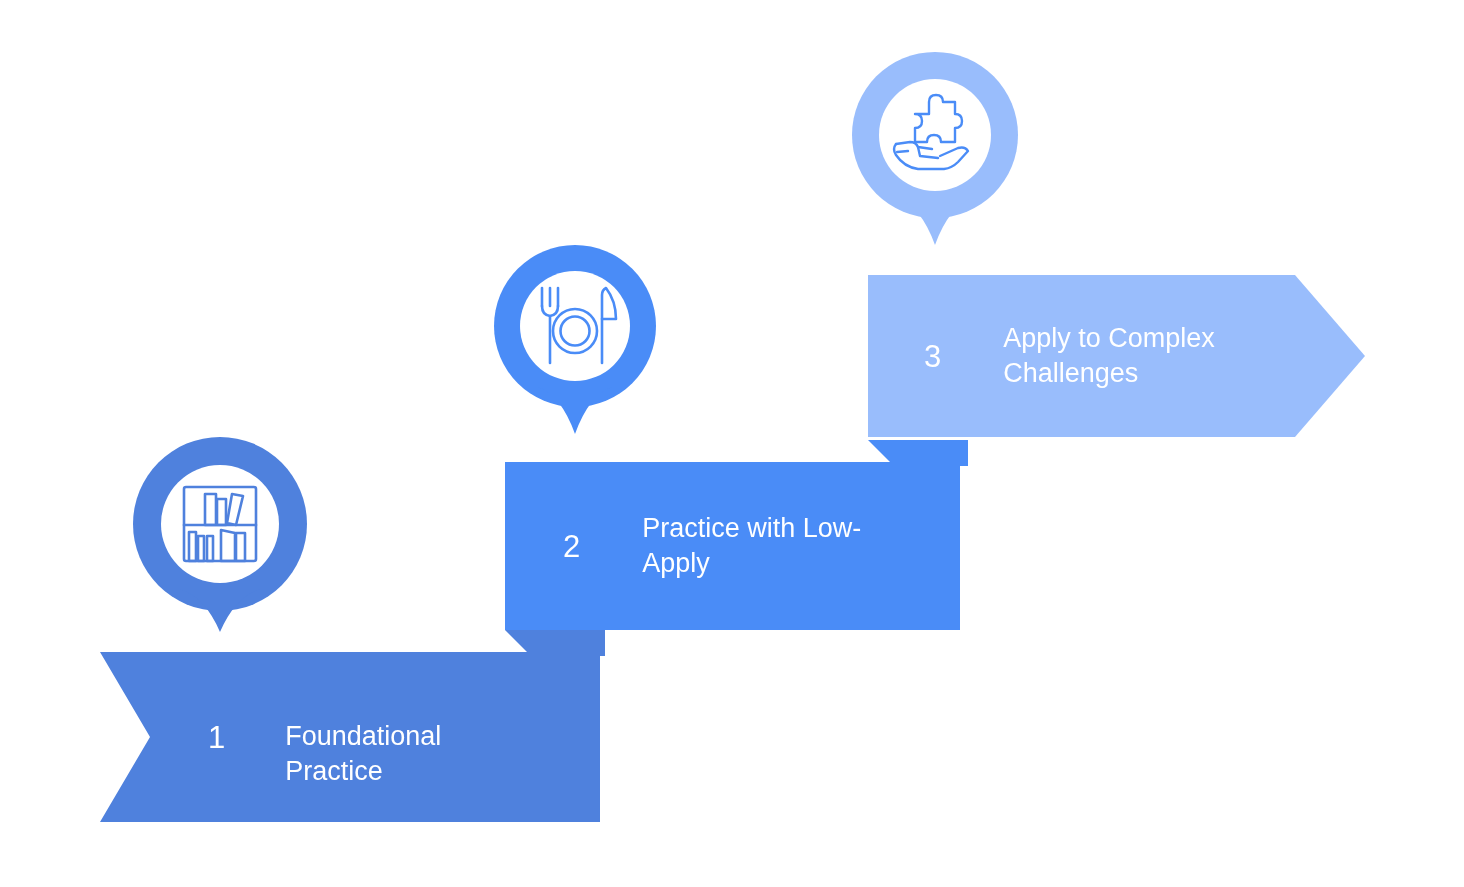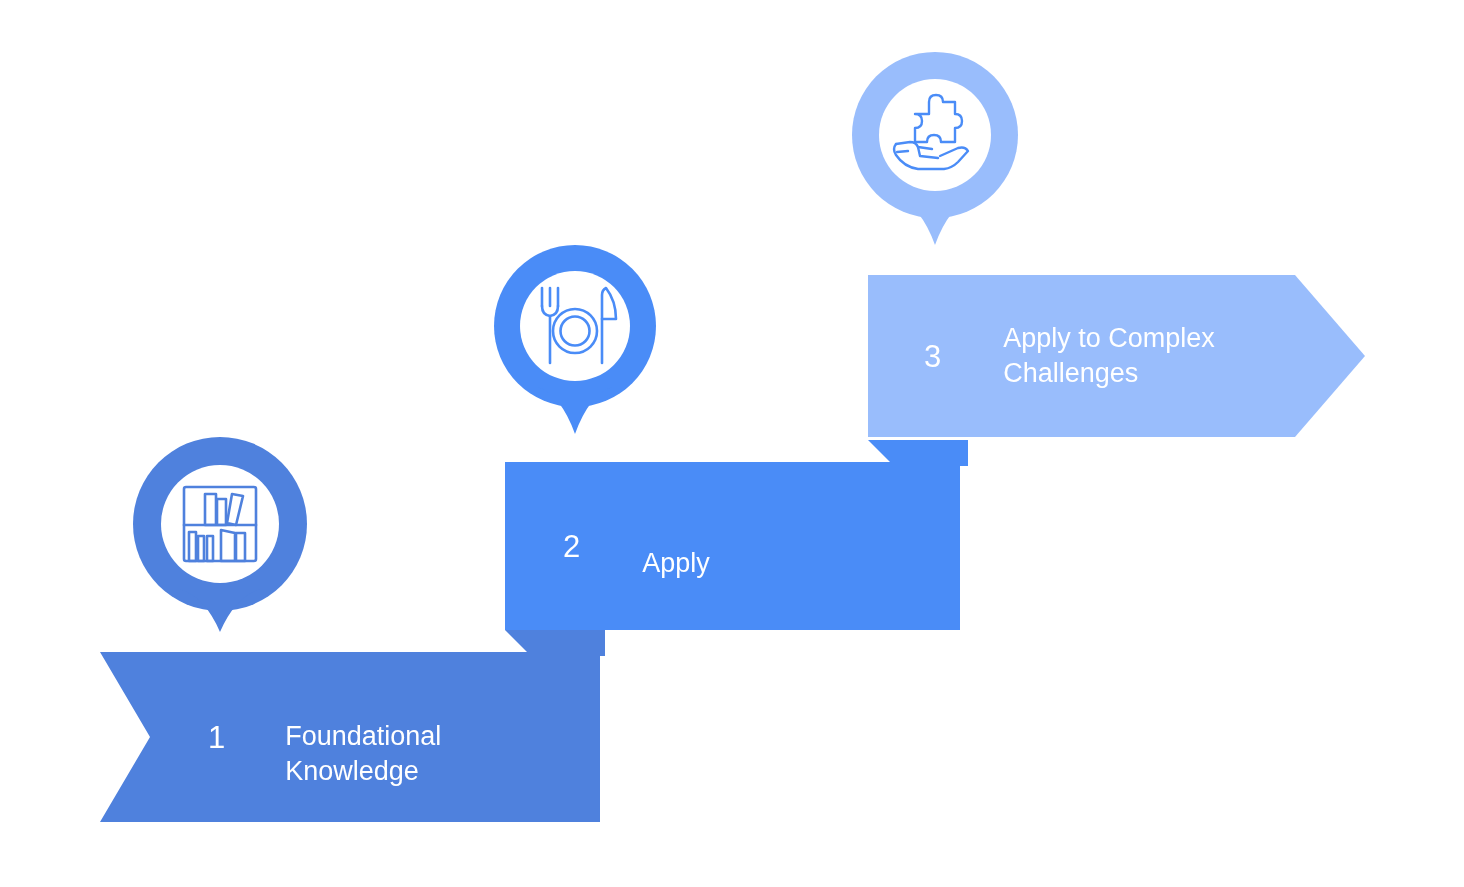--- a/index.html
+++ b/index.html
@@ -75,21 +75,21 @@
     </div>
 
     <div class="banner" style="left:100px; top:652px; width:500px; height:170px;">
       <svg class="banner-svg" width="500" height="170" viewBox="0 0 500 170" aria-hidden="true">
         <polygon points="0,0 500,0 500,170 0,170 50,85" fill="#4F81DD"></polygon>
       </svg>
       <div class="banner-content" style="padding-left:108px;">
         <span class="step-number">1</span>
         <span class="step-title" style="margin-left:60px;margin-top:34px;">
           <span>Foundational</span><br>
-          <span>Knowledge</span>
+          <span>Practice</span>
         </span>
       </div>
     </div>
 
     <div class="pin" style="left:133px; top:437px; width:174px; height:196px;">
       <svg width="174" height="196" viewBox="0 0 174 196" aria-hidden="true">
         <g>
           <circle cx="87" cy="87" r="87" fill="#4F81DD"></circle>
           <path d="M 47 152 Q 72 160 87 195 Q 102 160 127 152 Z" fill="#4F81DD"></path>
           <circle cx="87" cy="87" r="59" fill="#ffffff"></circle>
@@ -118,21 +118,21 @@
       </svg>
     </div>
 
     <div class="banner" style="left:505px; top:462px; width:455px; height:168px;">
       <svg class="banner-svg" width="455" height="168" viewBox="0 0 455 168" aria-hidden="true">
         <polygon points="0,0 455,0 455,168 0,168" fill="#4A8CF7"></polygon>
       </svg>
       <div class="banner-content" style="padding-left:58px;">
         <span class="step-number">2</span>
         <span class="step-title" style="margin-left:62px;">
-          <br>
+          <span>Practice with Low-</span><br>
           <span>Apply</span>
         </span>
       </div>
     </div>
 
     <div class="pin" style="left:494px; top:245px; width:162px; height:190px;">
       <svg width="162" height="190" viewBox="0 0 162 190" aria-hidden="true">
         <g>
           <circle cx="81" cy="81" r="81" fill="#4A8CF7"></circle>
           <path d="M 44 142 Q 67 150 81 189 Q 95 150 118 142 Z" fill="#4A8CF7"></path>

